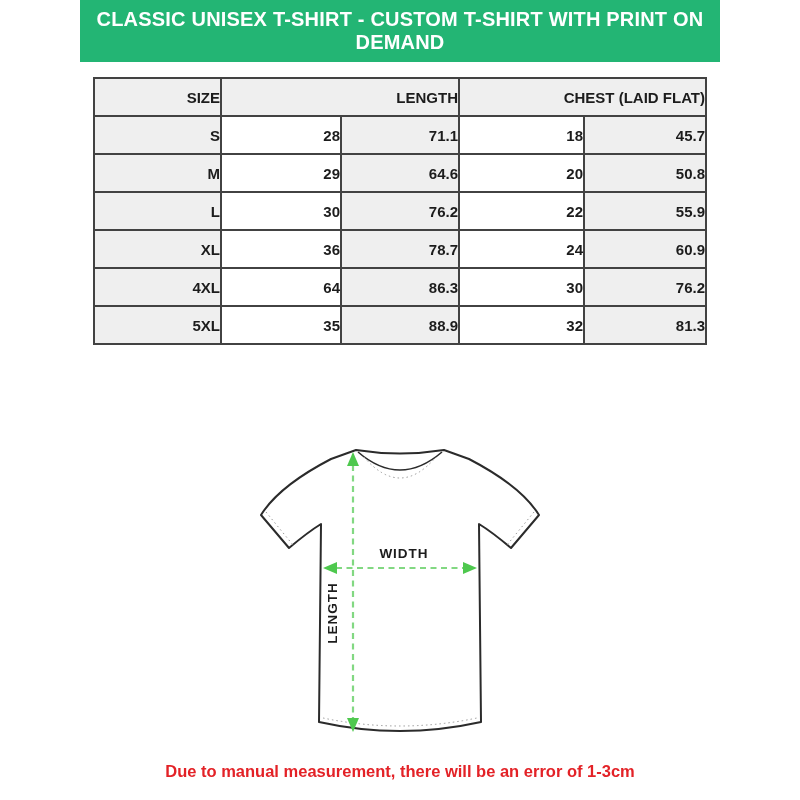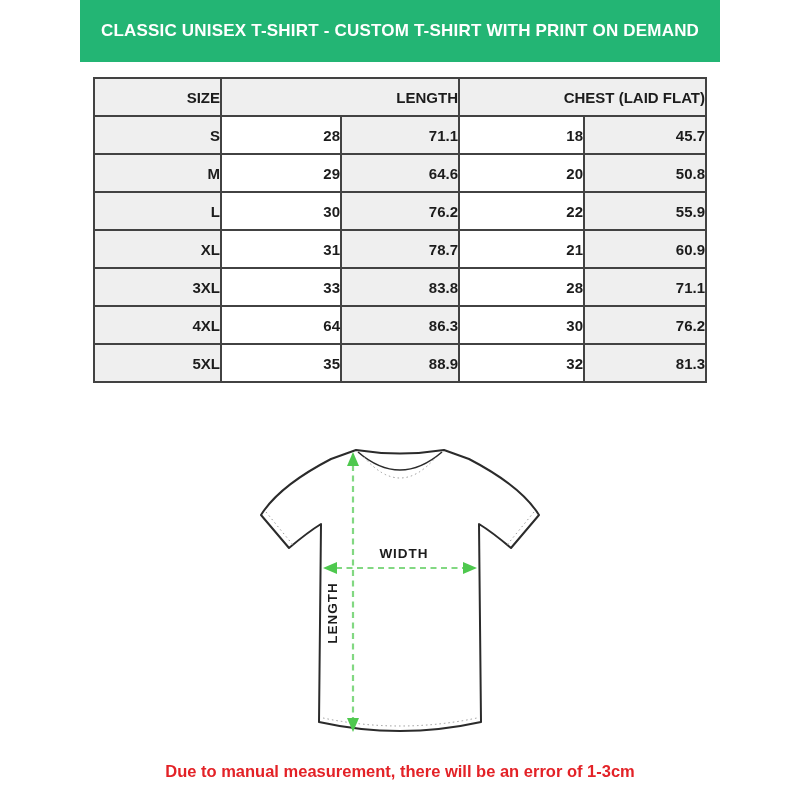--- a/index.html
+++ b/index.html
@@ -2,21 +2,21 @@
 <html><head>
 <meta charset="utf-8">
 <style>
   html,body{margin:0;padding:0;background:#ffffff;}
   .page{position:relative;width:800px;height:800px;background:#ffffff;overflow:hidden;
         font-family:"Liberation Sans",sans-serif;}
 
   
   .banner{position:absolute;left:80px;top:0;width:640px;height:62px;background:#23b574;
           display:flex;align-items:center;justify-content:center;}
-  .banner-title{color:#ffffff;font-weight:bold;font-size:17px;letter-spacing:.2px;text-align:center;}
+  .banner-title{color:#ffffff;font-weight:bold;font-size:20px;letter-spacing:.2px;text-align:center;}
 
   
   table.size-chart{position:absolute;left:93px;top:77px;width:612px;border-collapse:collapse;
           table-layout:fixed;border:2px solid #424242;}
   table.size-chart th,table.size-chart td{border:2px solid #424242;height:36px;padding:0;
           text-align:right;vertical-align:middle;font-size:15px;font-weight:bold;color:#1c1c1c;}
   .gray{background:#efefef;}
   .white{background:#ffffff;}
 
   
@@ -74,31 +74,24 @@
       </tr>
       <tr>
         <td class="gray">L</td>
         <td class="white">30</td>
         <td class="gray">76.2</td>
         <td class="white">22</td>
         <td class="gray">55.9</td>
       </tr>
       <tr>
         <td class="gray">XL</td>
-        <td class="white">31</td>
+        <td class="white">36</td>
         <td class="gray">78.7</td>
-        <td class="white">21</td>
+        <td class="white">24</td>
         <td class="gray">60.9</td>
-      </tr>
-      <tr>
-        <td class="gray">3XL</td>
-        <td class="white">33</td>
-        <td class="gray">83.8</td>
-        <td class="white">28</td>
-        <td class="gray">71.1</td>
       </tr>
       <tr>
         <td class="gray">4XL</td>
         <td class="white">64</td>
         <td class="gray">86.3</td>
         <td class="white">30</td>
         <td class="gray">76.2</td>
       </tr>
       <tr>
         <td class="gray">5XL</td>

